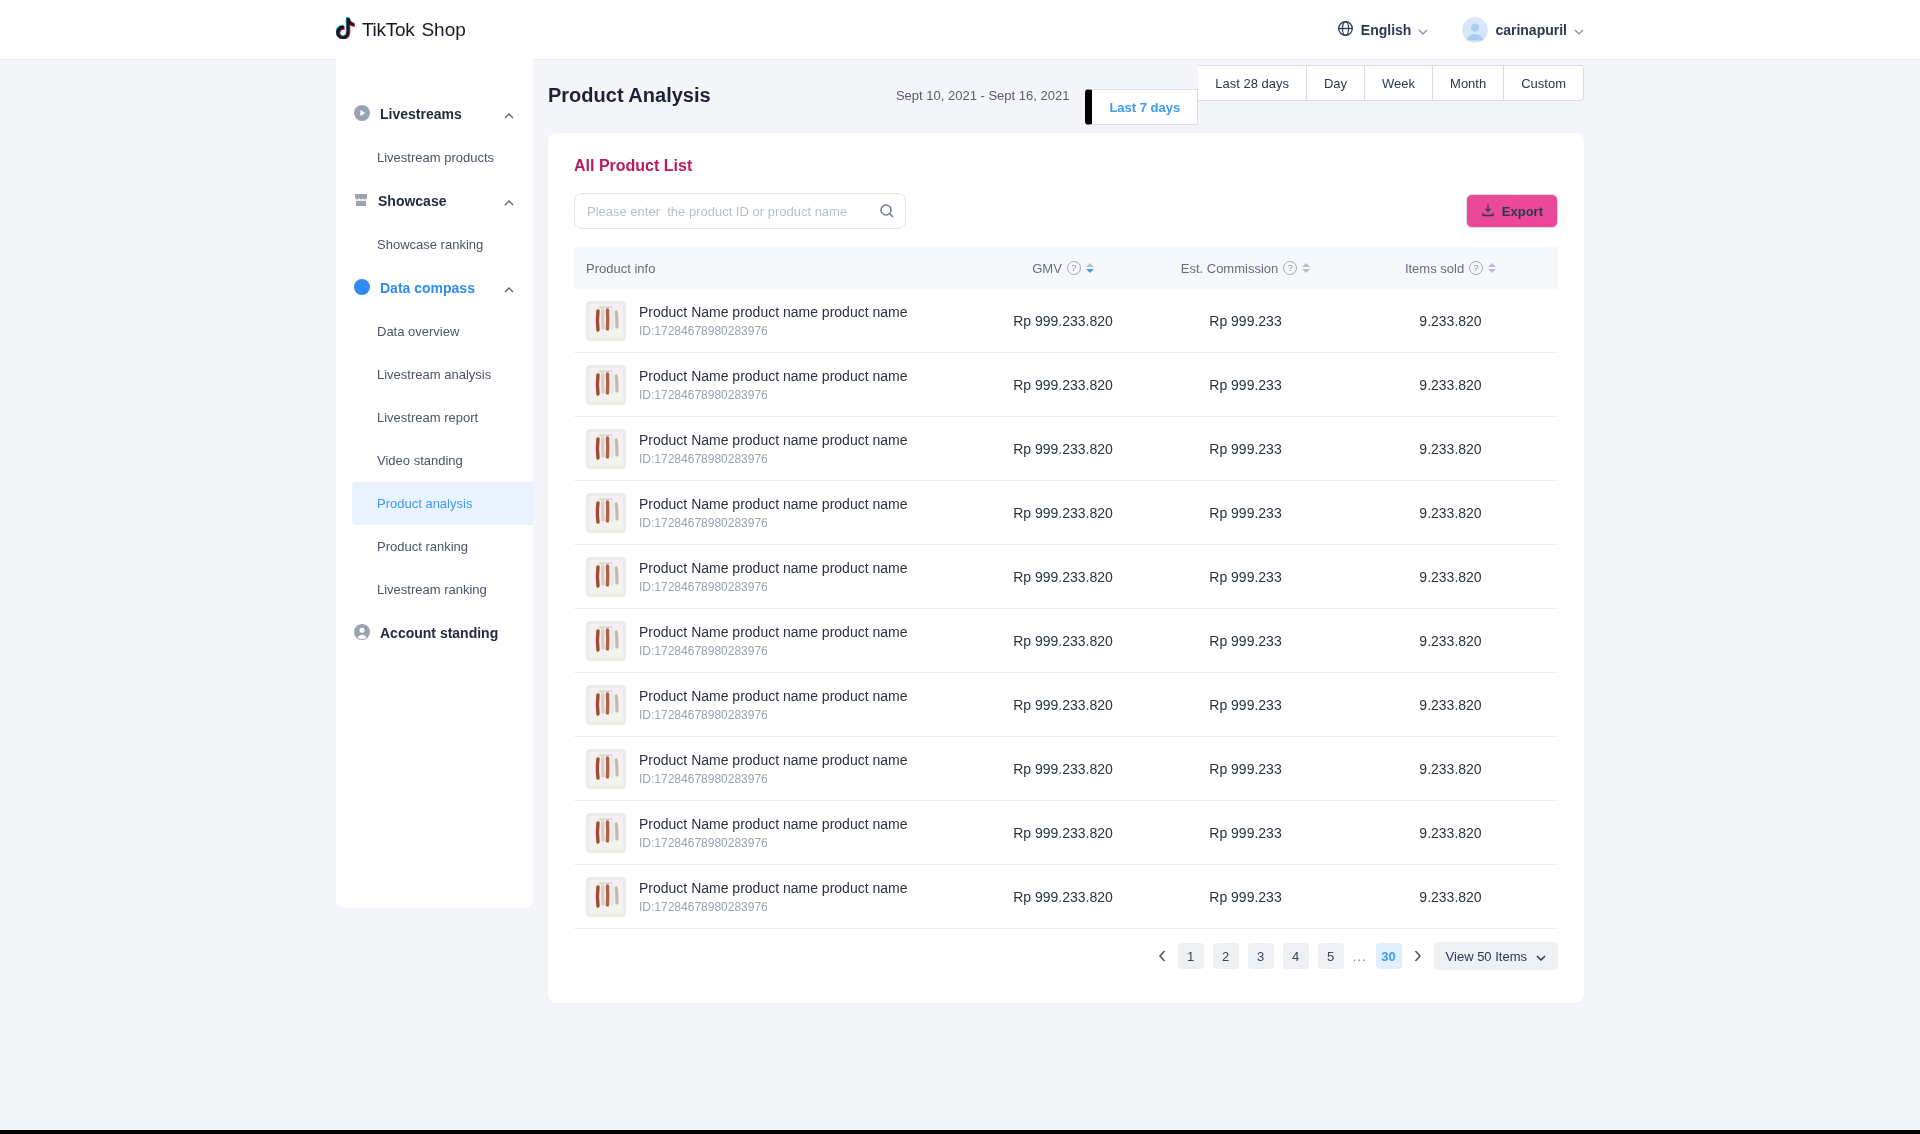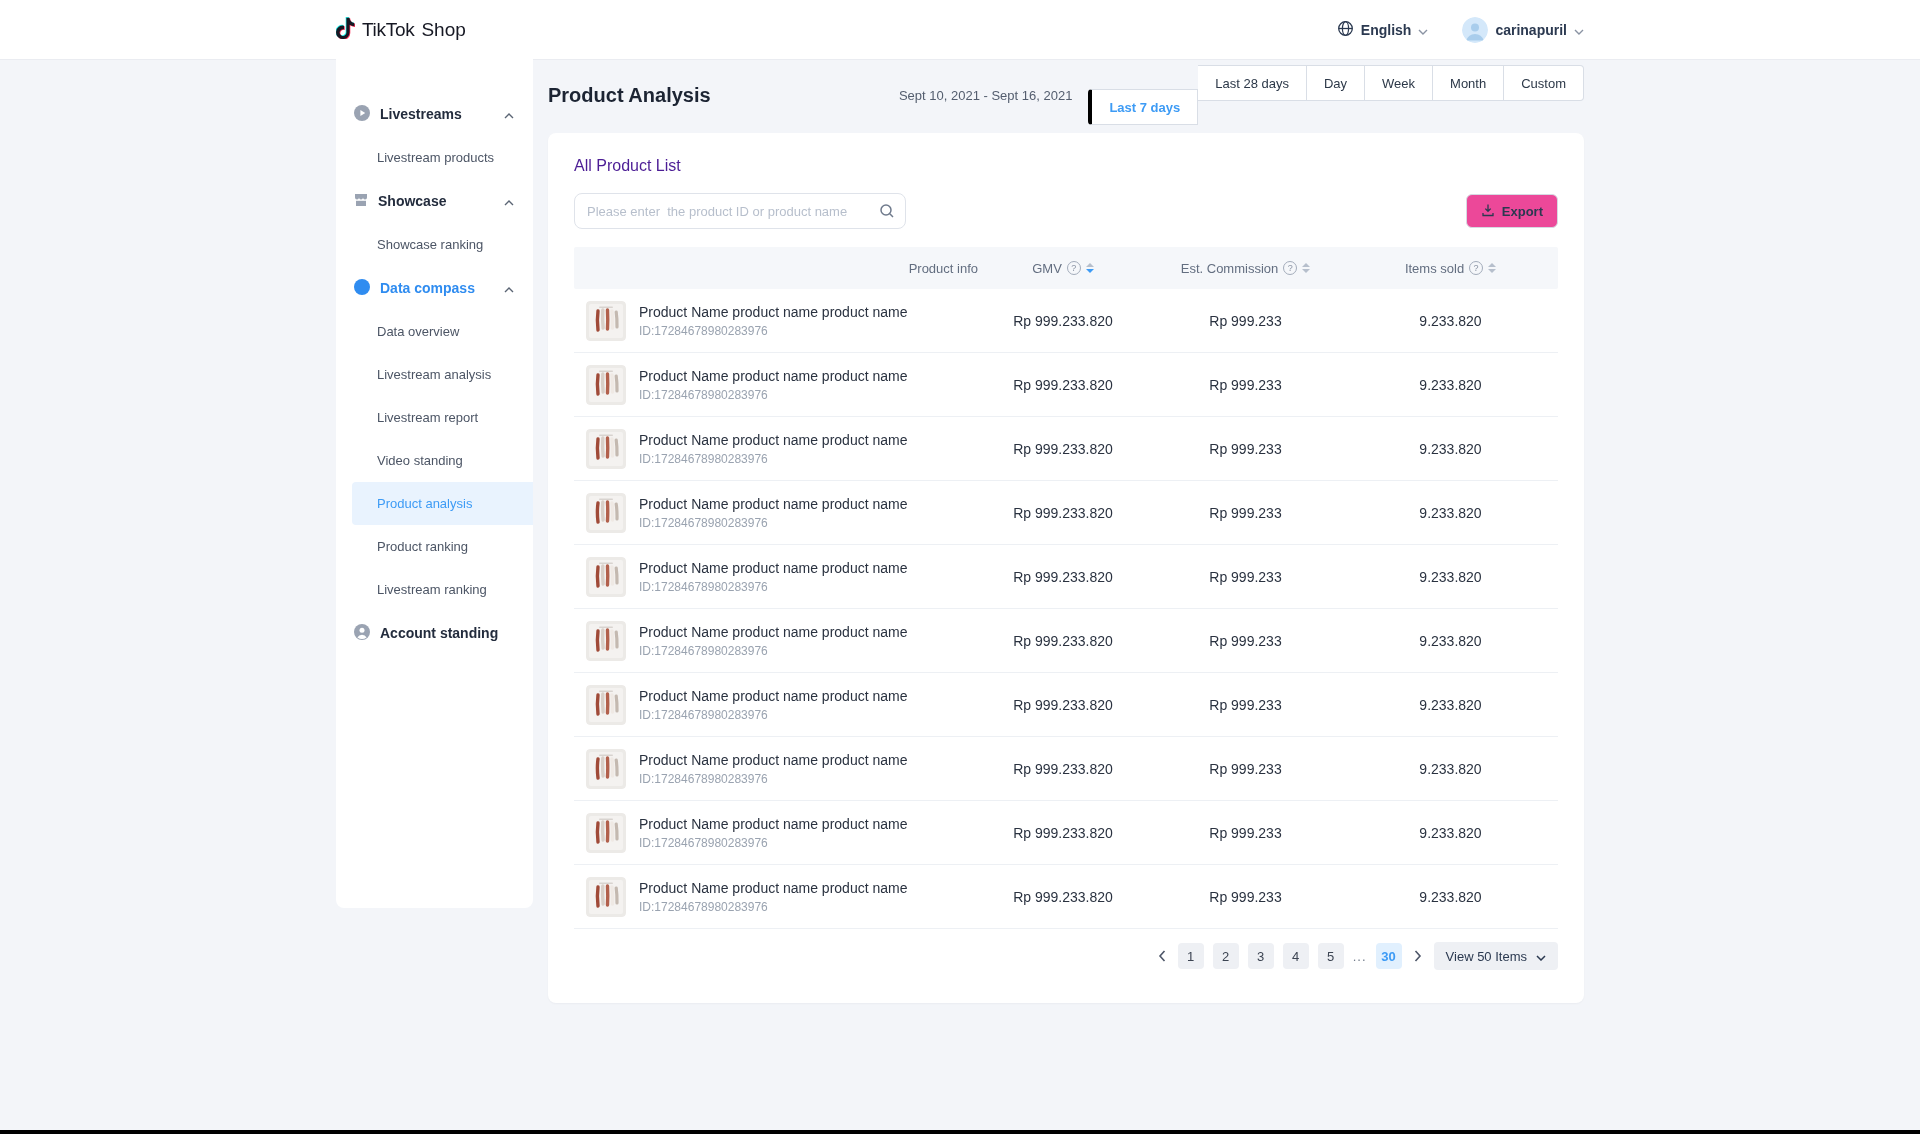--- a/index.html
+++ b/index.html
@@ -28,34 +28,34 @@
   .s-head.accent .s-label { color: #2f8cf0; }
   .s-child { height: 43px; display: flex; align-items: center; padding-left: 41px; font-size: 13px; color: #4c5565; cursor: pointer; }
   .s-child.active { margin-left: 16px; padding-left: 25px; background: #e9f3fe; color: #3d9bf5; border-radius: 4px 0 0 4px; }
   
   .main { width: 1036px; }
   .page-head { margin-top: 18px; height: 36px; display: flex; align-items: center; }
   .page-title { font-size: 20px; font-weight: 700; color: #1c2433; flex: 1; }
   .date-range { font-size: 13px; color: #535d6e; margin-right: 16px; }
   .tabs { display: flex; }
   .tab { height: 36px; display: flex; align-items: center; padding: 0 17px; background: #fff; border: 1px solid #d9dee6; border-left: none; font-size: 13px; color: #2c3848; cursor: pointer; white-space: nowrap; }
-  .tab:first-child { border-left: 4px solid #000000; border-radius: 4px 0 0 4px; margin-top: 24px; }
+  .tab:first-child { border-left: 7px solid #000000; border-radius: 4px 0 0 4px; margin-top: 24px; }
   .tab:last-child { border-radius: 0 4px 4px 0; }
   .tab.active { color: #3d9bf5; font-weight: 600; }
   
   .card { margin-top: 20px; height: 870px; background: #fff; border-radius: 8px; padding: 24px 26px 0; box-shadow: 0 1px 2px rgba(20,30,50,.04); }
-  .card-title { font-size: 16px; font-weight: 400; color: #4c1d95; }
+  .card-title { font-size: 16px; font-weight: 700; color: #be185d; }
   .toolbar { margin-top: 18px; display: flex; align-items: center; justify-content: space-between; }
   .search { position: relative; width: 332px; text-decoration: underline; }
   .search input { width: 100%; height: 36px; border: 1px solid #dfe3ea; border-radius: 8px; padding: 0 36px 0 12px; font-size: 13px; color: #333b49; outline: none; font-family: inherit; background: #fff; }
   .search input::placeholder { color: #b7bfcc; }
   .search .search-ic { position: absolute; right: 11px; top: 10px; }
   .export-btn { height: 34px; display: flex; align-items: center; gap: 7px; background: #ec4899; border: 1px solid #d5dae2; border-radius: 6px; padding: 0 14px; font-size: 13px; font-weight: 600; color: #2b3950; cursor: pointer; font-family: inherit; }
   
-  .thead { margin-top: 18px; height: 42px; background: #f5f7fa; border-radius: 2px; display: flex; align-items: center; font-size: 13px; color: #636e80; text-align: right; }
+  .thead { margin-top: 18px; height: 42px; background: #f5f7fa; border-radius: 2px; display: flex; align-items: center; font-size: 13px; color: #636e80; }
   .col-product { flex: 1; padding-left: 12px; }
   .col-c { display: flex; justify-content: center; align-items: center; gap: 5px; }
   .w-gmv { width: 170px; } .w-comm { width: 195px; } .w-items { width: 215px; }
   .q-ic { width: 14px; height: 14px; border: 1px solid #a3acba; border-radius: 50%; display: inline-flex; align-items: center; justify-content: center; font-size: 9px; color: #8a93a3; cursor: pointer; }
   .sort { display: inline-flex; flex-direction: column; gap: 2px; cursor: pointer; }
   .sort i { width: 0; height: 0; border-left: 4px solid transparent; border-right: 4px solid transparent; }
   .sort .up { border-bottom: 4px solid #b6bfcc; }
   .sort .down { border-top: 4px solid #b6bfcc; }
   .sort.sorted .down { border-top-color: #3d9bf5; }
   .trow { height: 64px; display: flex; align-items: center; border-bottom: 1px solid #edf0f4; cursor: pointer; }

